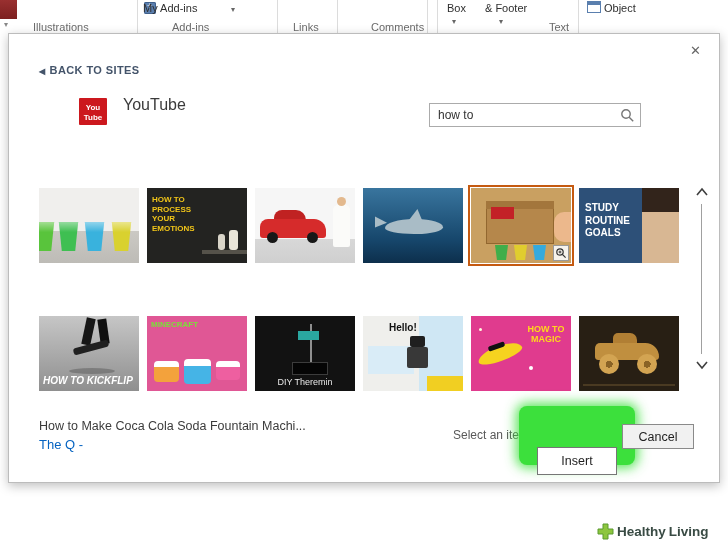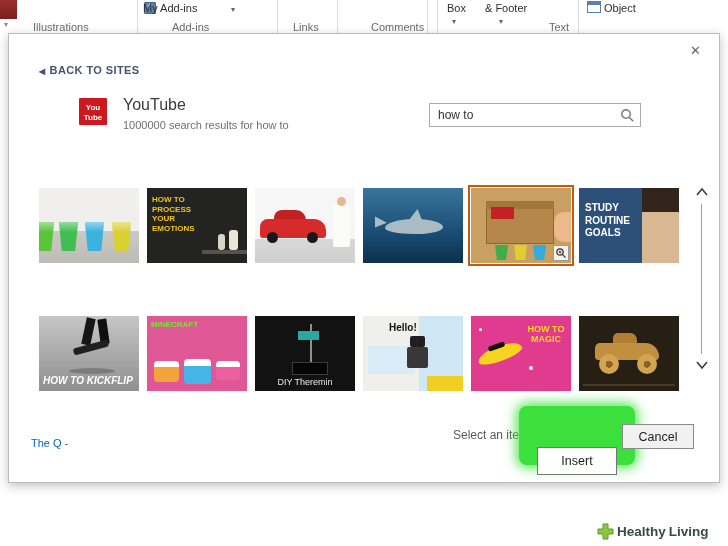--- a/index.html
+++ b/index.html
@@ -135,21 +135,21 @@
   .t12 .w2{left:58px;top:38px;width:20px;height:20px;border-radius:50%;background:radial-gradient(circle,#8a6326 0 25%,#d3a452 25%)}
   .t12 .gl{left:4px;bottom:5px;width:92px;height:2px;background:#4a3a22}
 
   
   .sb-up, .sb-down { position:absolute; left:685px; width:16px; height:14px; cursor:pointer; }
   .sb-up { top:151px; } .sb-down { top:324px; }
   .sb-track { position:absolute; left:692px; top:170px; width:1px; height:150px; background:#a0a0a0; }
 
   
   .sel-title { position:absolute; left:30px; top:385px; width:400px; font-size:12.5px; color:#3b3b3b; }
-  .sel-channel { position:absolute; left:22px; top:403px; font-size:11px; color:#0563c1; cursor:pointer; }
+  .sel-channel { position:absolute; left:30px; top:403px; font-size:13px; color:#0563c1; cursor:pointer; }
   .sel-hint { position:absolute; left:444px; top:394px; font-size:12px; color:#595959; }
   .green-hl { position:absolute; left:510px; top:372px; width:116px; height:59px; background:#3ce03c;
     border-radius:8px; box-shadow:0 0 12px 3px rgba(60,224,60,.85); }
   .btn { position:absolute; display:flex; align-items:center; justify-content:center;
     font-size:12.5px; color:#1f1f1f; cursor:pointer; }
   .insert-btn { left:528px; top:388px; width:80px; height:28px; background:#fff; border:1px solid #767676;margin-top:25px; }
   .cancel-btn { left:613px; top:390px; width:72px; height:25px; background:#f1f1f1; border:1px solid #8a8a8a; }
 
   
   .watermark { position:absolute; left:597px; top:523px; display:flex; align-items:center; gap:3px; }
@@ -197,21 +197,20 @@
 
     <div class="back-link">
       <span class="tri">◀</span><span>BACK TO SITES</span>
     </div>
 
     <div class="yt-logo">
       <div>You</div>
       <div>Tube</div>
     </div>
     <div class="prov-title">YouTube</div>
-    <div class="prov-sub">1000000 search results for how to</div>
 
     <div class="searchbox">
       <input type="text" value="how to" style="">
       <span class="search-ic">
         <svg width="15" height="15" viewBox="0 0 15 15">
             <circle cx="6" cy="6" r="4.2" fill="none" stroke="#767676" stroke-width="1.4"></circle>
             <line x1="9.2" y1="9.2" x2="13.2" y2="13.2" stroke="#767676" stroke-width="1.4"></line>
           </svg>
       </span>
     </div>
@@ -324,20 +323,21 @@
           <polyline points="3,10 8,4 13,10" fill="none" stroke="#3f3f3f" stroke-width="1.6"></polyline>
         </svg>
     </span>
     <span class="sb-track"></span>
     <span class="sb-down">
       <svg width="16" height="14" viewBox="0 0 16 14">
           <polyline points="3,4 8,10 13,4" fill="none" stroke="#3f3f3f" stroke-width="1.6"></polyline>
         </svg>
     </span>
 
+    <div class="sel-title">How to Make Coca Cola Soda Fountain Machi...</div>
     <div class="sel-channel">The Q -</div>
     <div class="sel-hint">Select an item</div>
 
     <div class="green-hl"></div>
     <div class="btn insert-btn">Insert</div>
     <div class="btn cancel-btn">Cancel</div>
   </div>
 
   <div class="watermark">
     <svg width="17" height="17" viewBox="0 0 17 17">

